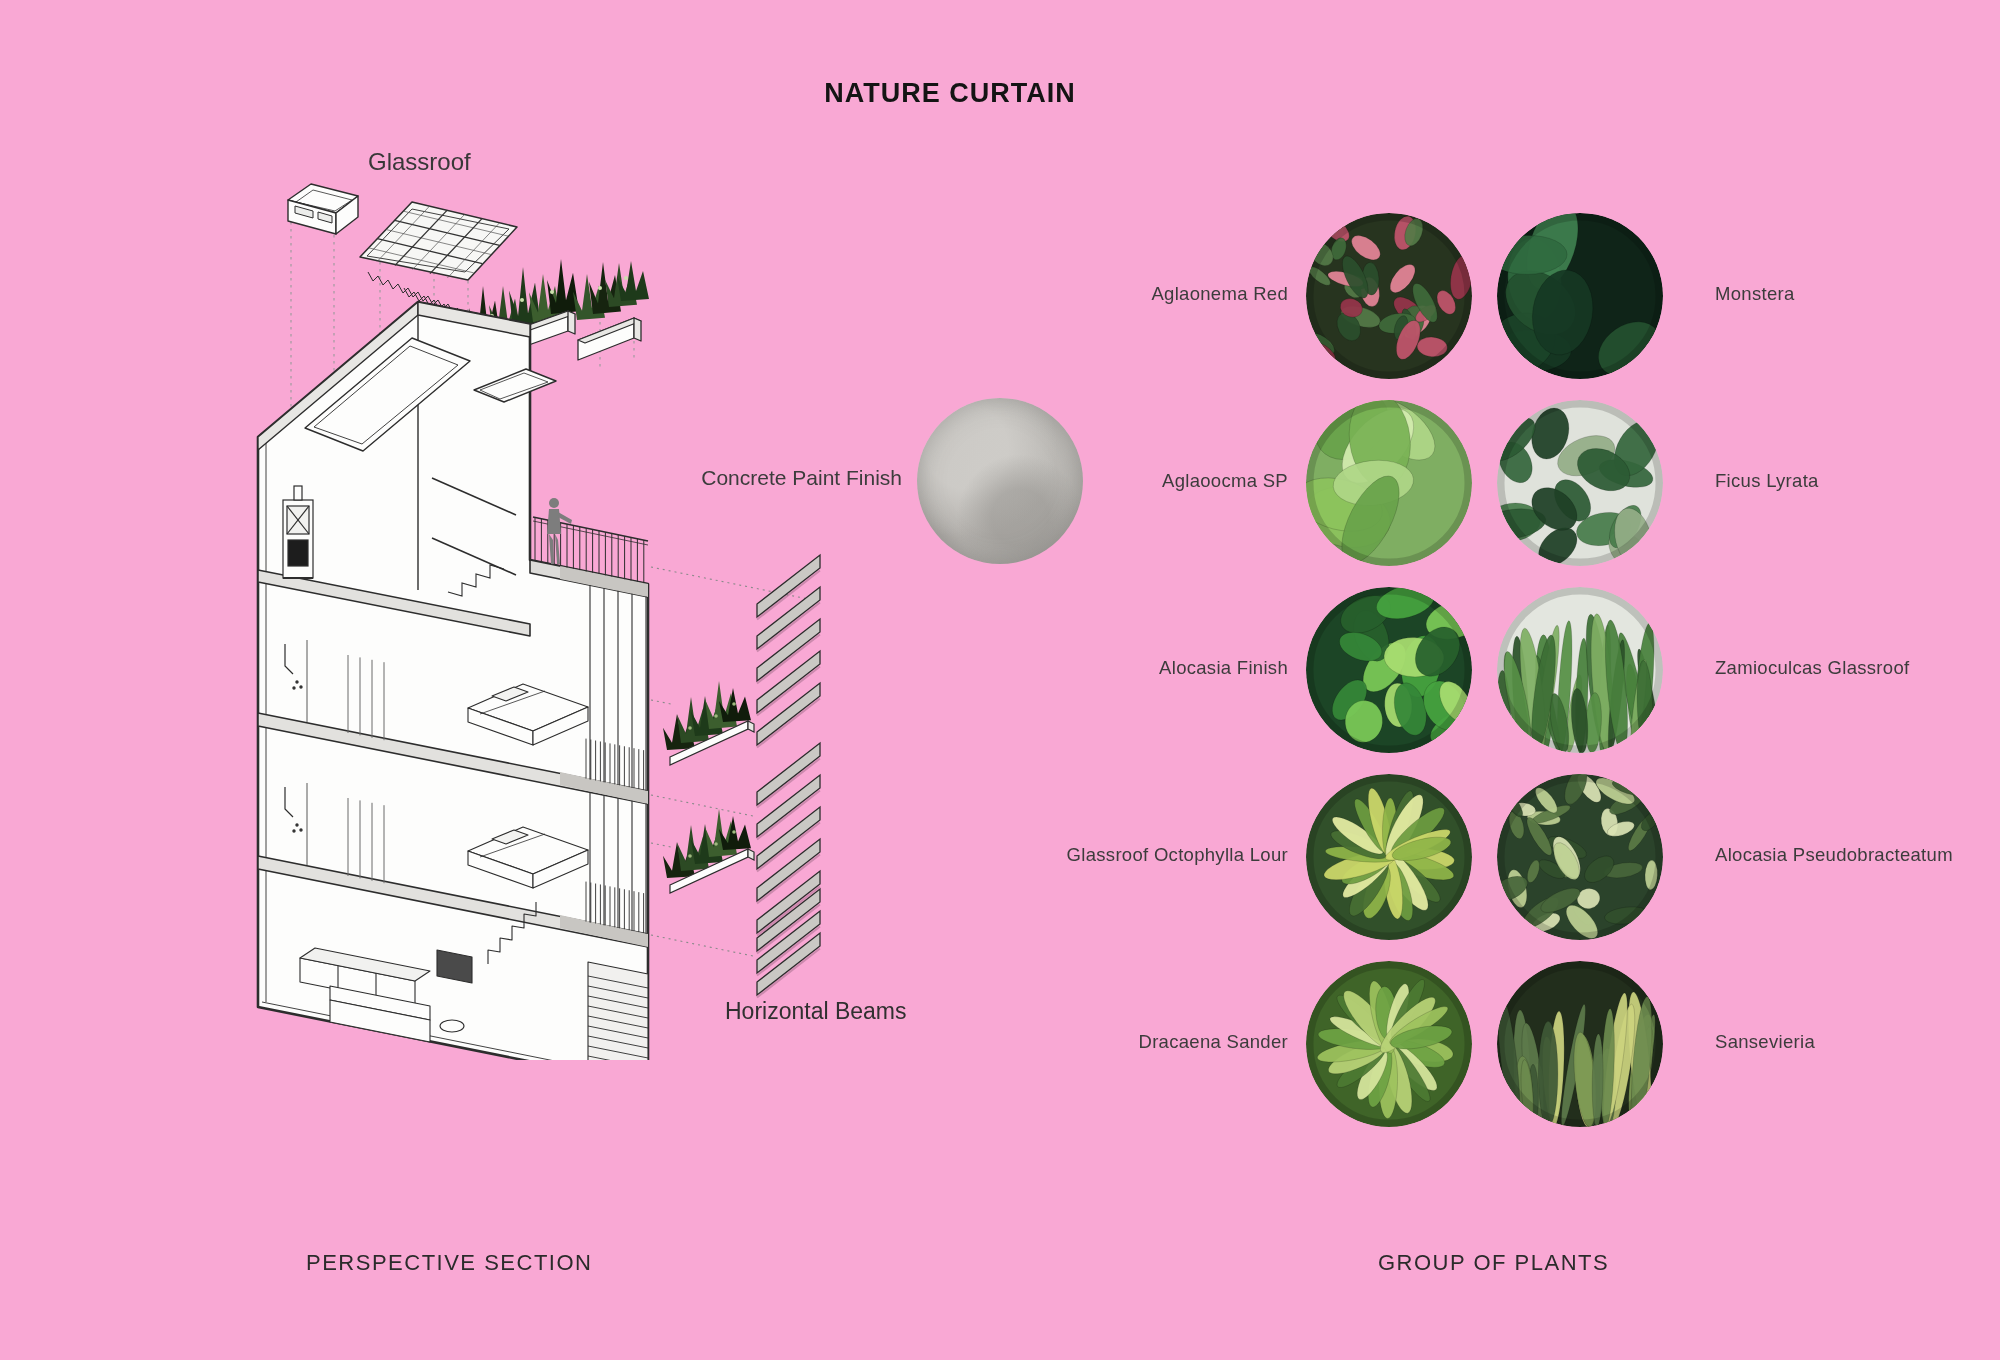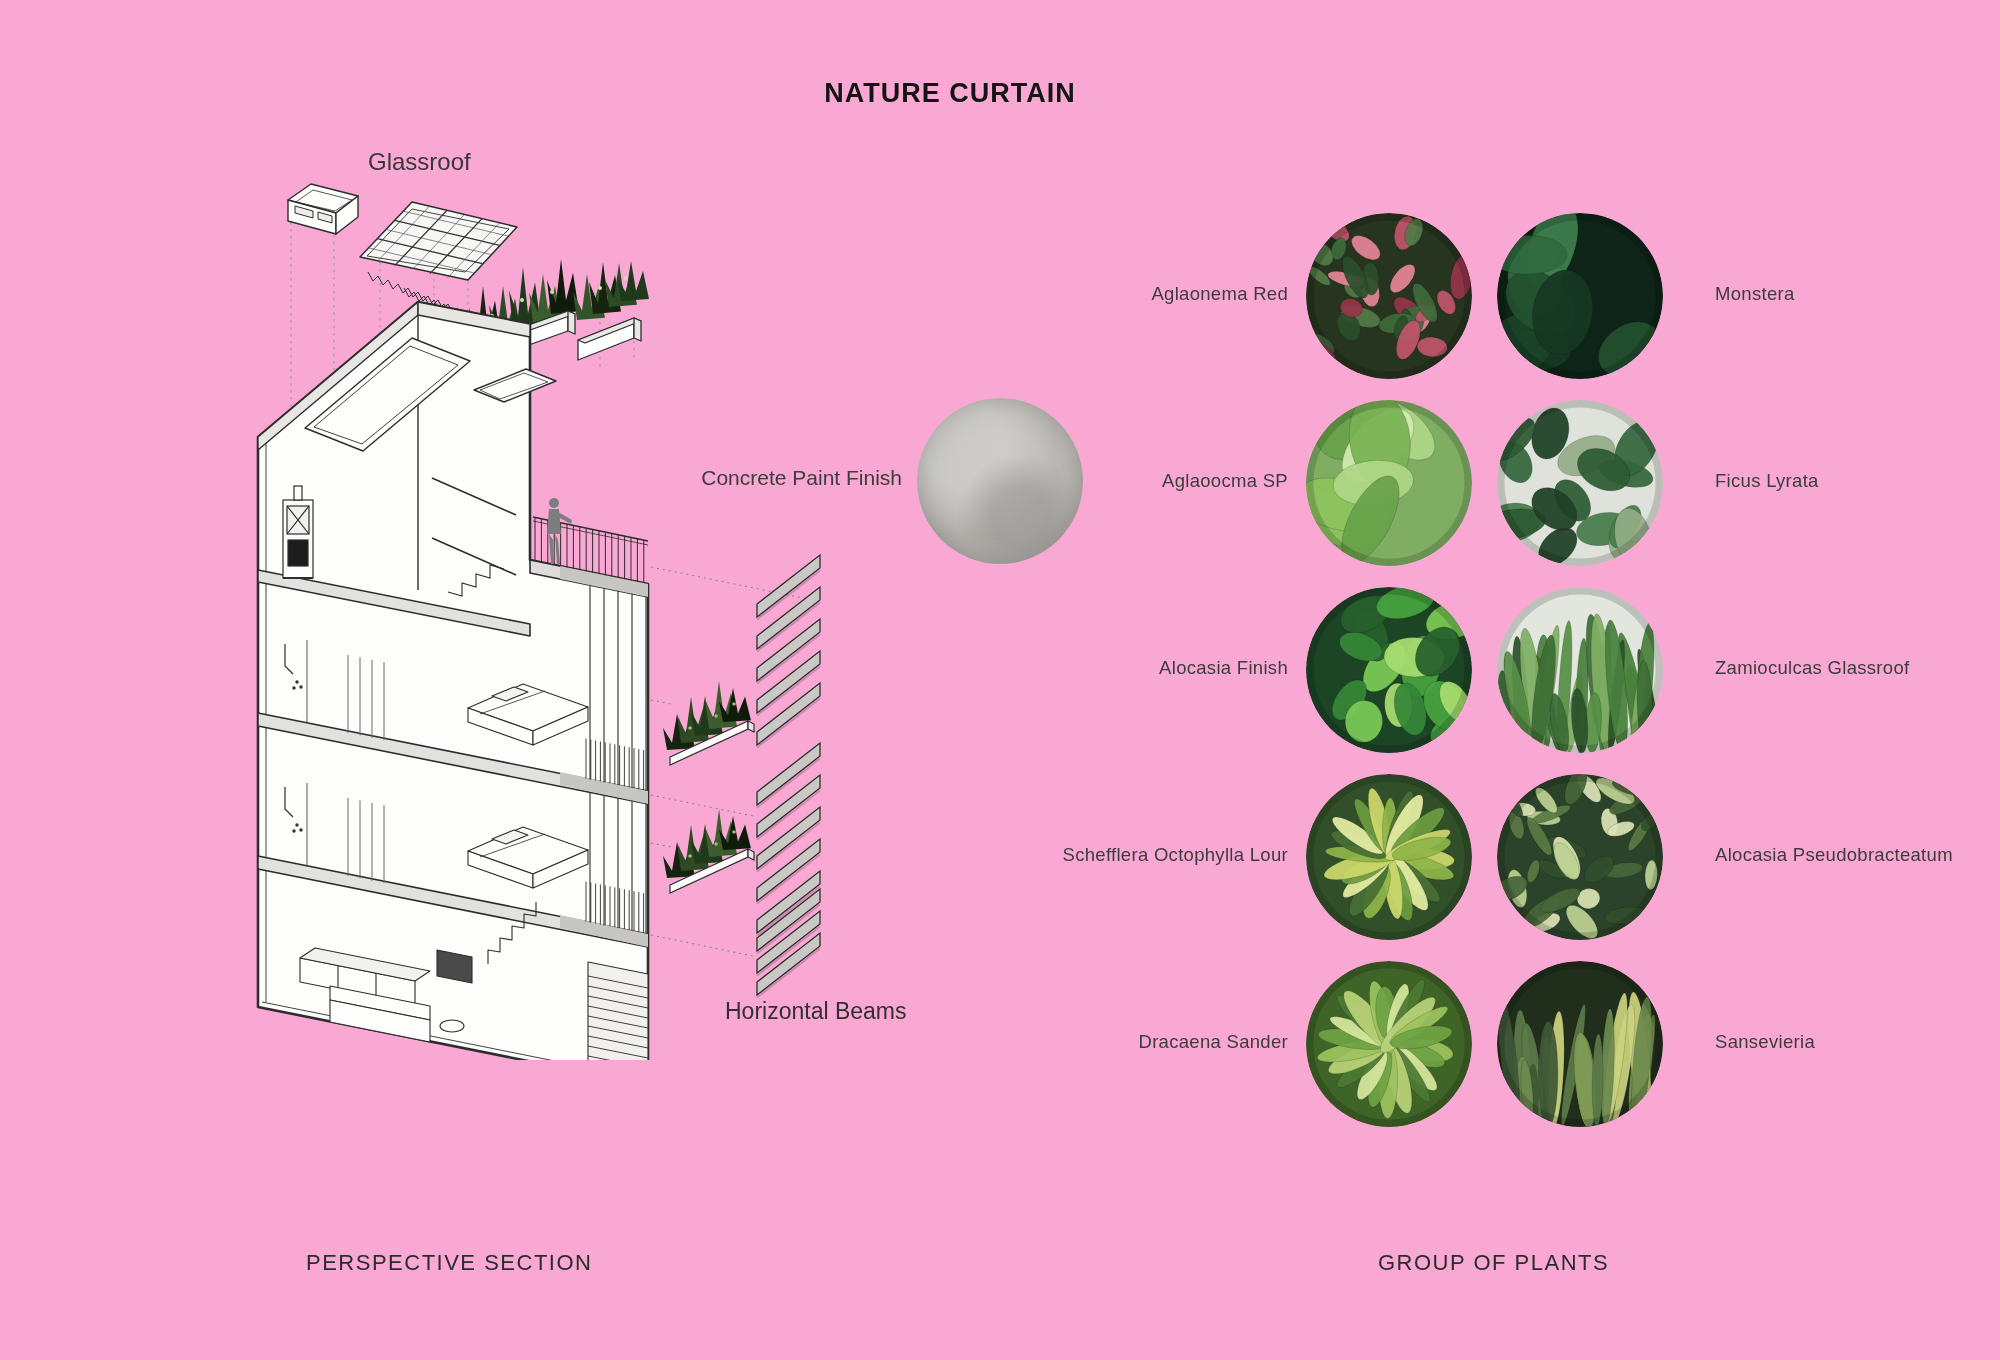--- a/index.html
+++ b/index.html
@@ -520,21 +520,21 @@
             <ellipse cx="46.50817901234568" cy="106.73084919410151" rx="8.982681755829905" ry="59.26915080589849" fill="#3c6e35" fill-opacity="0.93" stroke="rgba(0,0,0,0.25)" stroke-width="0.6" transform="rotate(7.694007201646091 46.50817901234568 106.73084919410151)"></ellipse>
             <ellipse cx="20.54312414266118" cy="114.72729123799726" rx="8.993569958847736" ry="51.27270876200274" fill="#568f45" fill-opacity="0.93" stroke="rgba(0,0,0,0.25)" stroke-width="0.6" transform="rotate(-11.695876200274348 20.54312414266118 114.72729123799726)"></ellipse>
             <ellipse cx="119.42580589849108" cy="109.2566550925926" rx="5.156721536351166" ry="56.743344907407405" fill="#2b5129" fill-opacity="0.93" stroke="rgba(0,0,0,0.25)" stroke-width="0.6" transform="rotate(6.362800068587106 119.42580589849108 109.2566550925926)"></ellipse>
             <ellipse cx="141.62536008230452" cy="119.17696544924554" rx="5.003000685871056" ry="46.82303455075446" fill="#7fae63" fill-opacity="0.93" stroke="rgba(0,0,0,0.25)" stroke-width="0.6" transform="rotate(7.623122427983539 141.62536008230452 119.17696544924554)"></ellipse>
             <ellipse cx="119.46277434842249" cy="99.36476551783264" rx="9.211419753086421" ry="66.63523448216736" fill="#48803c" fill-opacity="0.93" stroke="rgba(0,0,0,0.25)" stroke-width="0.6" transform="rotate(-5.3470078875171465 119.46277434842249 99.36476551783264)"></ellipse>
             <ellipse cx="147.9997770919067" cy="119.60400591563786" rx="7.720250342935528" ry="46.395994084362144" fill="#3c6e35" fill-opacity="0.93" stroke="rgba(0,0,0,0.25)" stroke-width="0.6" transform="rotate(-2.053763717421125 147.9997770919067 119.60400591563786)"></ellipse>
             <circle cx="83" cy="83" r="80" fill="none" stroke="rgba(0,0,0,0.16)" stroke-width="9"></circle>
           </g>
         </svg></div>
       <div class="plant-label right" style="top: 657px;">Zamioculcas Glassroof</div>
-      <div class="plant-label left" style="top: 844px;">Schefflera Octophylla Lour</div>
+      <div class="plant-label left" style="top: 844px;">Glassroof Octophylla Lour</div>
       <div class="plant-circle" style="left: 1306px; top: 774px;"><svg width="166" height="166" viewBox="0 0 166 166">
           <defs>
             <clipPath id="cp7">
               <circle cx="83" cy="83" r="83"></circle>
             </clipPath>
           </defs>
           <g clip-path="url(#cp7)">
             <rect x="0" y="0" width="166" height="166" fill="#31502a"></rect>
             <ellipse cx="111.42801495598283" cy="84.61981155459792" rx="36.97134773662552" ry="10.680384087791495" fill="#cdd96a" fill-opacity="0.93" stroke="rgba(0,0,0,0.25)" stroke-width="0.6" transform="rotate(3.2611535546073585 111.42801495598283 84.61981155459792)"></ellipse>
             <ellipse cx="112.65640384621123" cy="91.86547106943561" rx="36.63945473251029" ry="9.701440329218107" fill="#8fb548" fill-opacity="0.93" stroke="rgba(0,0,0,0.25)" stroke-width="0.6" transform="rotate(16.643483805239615 112.65640384621123 91.86547106943561)"></ellipse>

